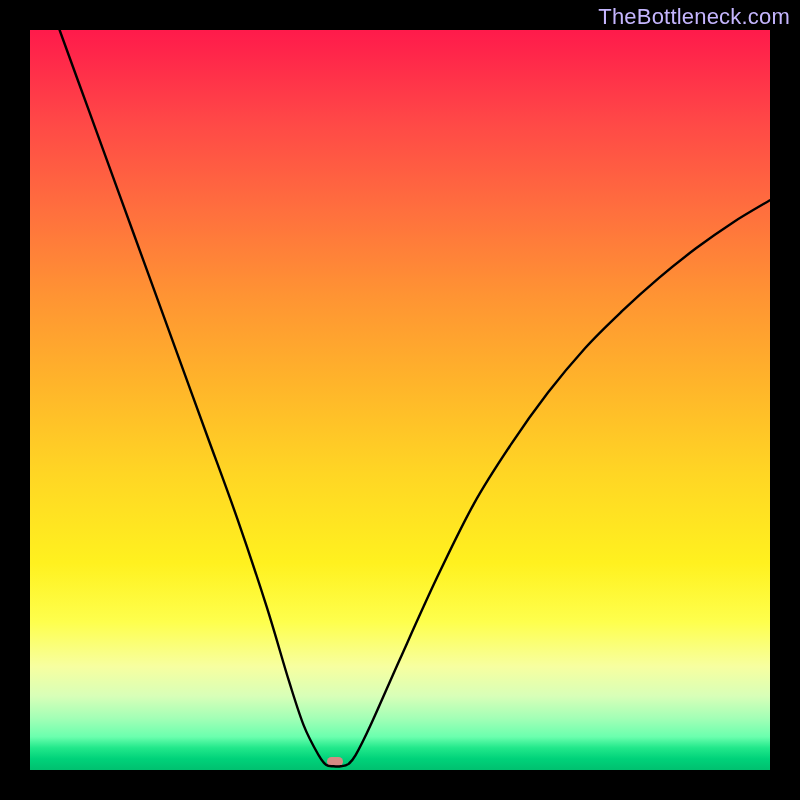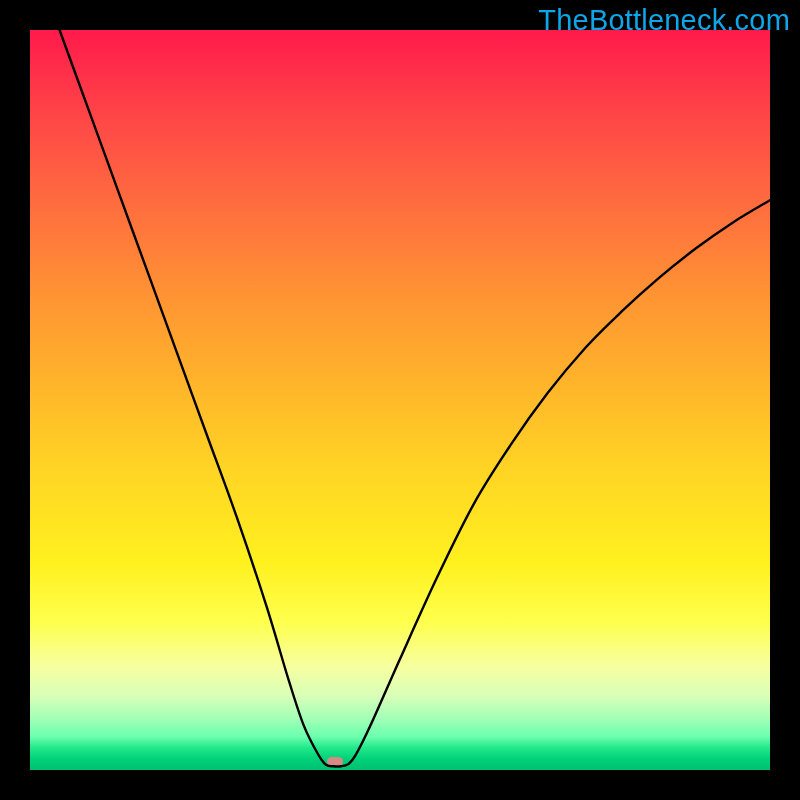--- a/index.html
+++ b/index.html
@@ -55,22 +55,22 @@
     border-radius: 6px;
   }
   svg.curve {
     position: absolute;
     inset: 0;
   }
   .watermark {
     position: absolute;
     top: 4px;
     right: 10px;
-    color: #0ea5e9;
-    font-size: 29px;
+    color: #c4b5fd;
+    font-size: 22px;
     font-weight: 400;
     letter-spacing: 0.2px;
     user-select: none;
   }
 </style>
 </head>
 <body>
 
 <div class="frame">
 

